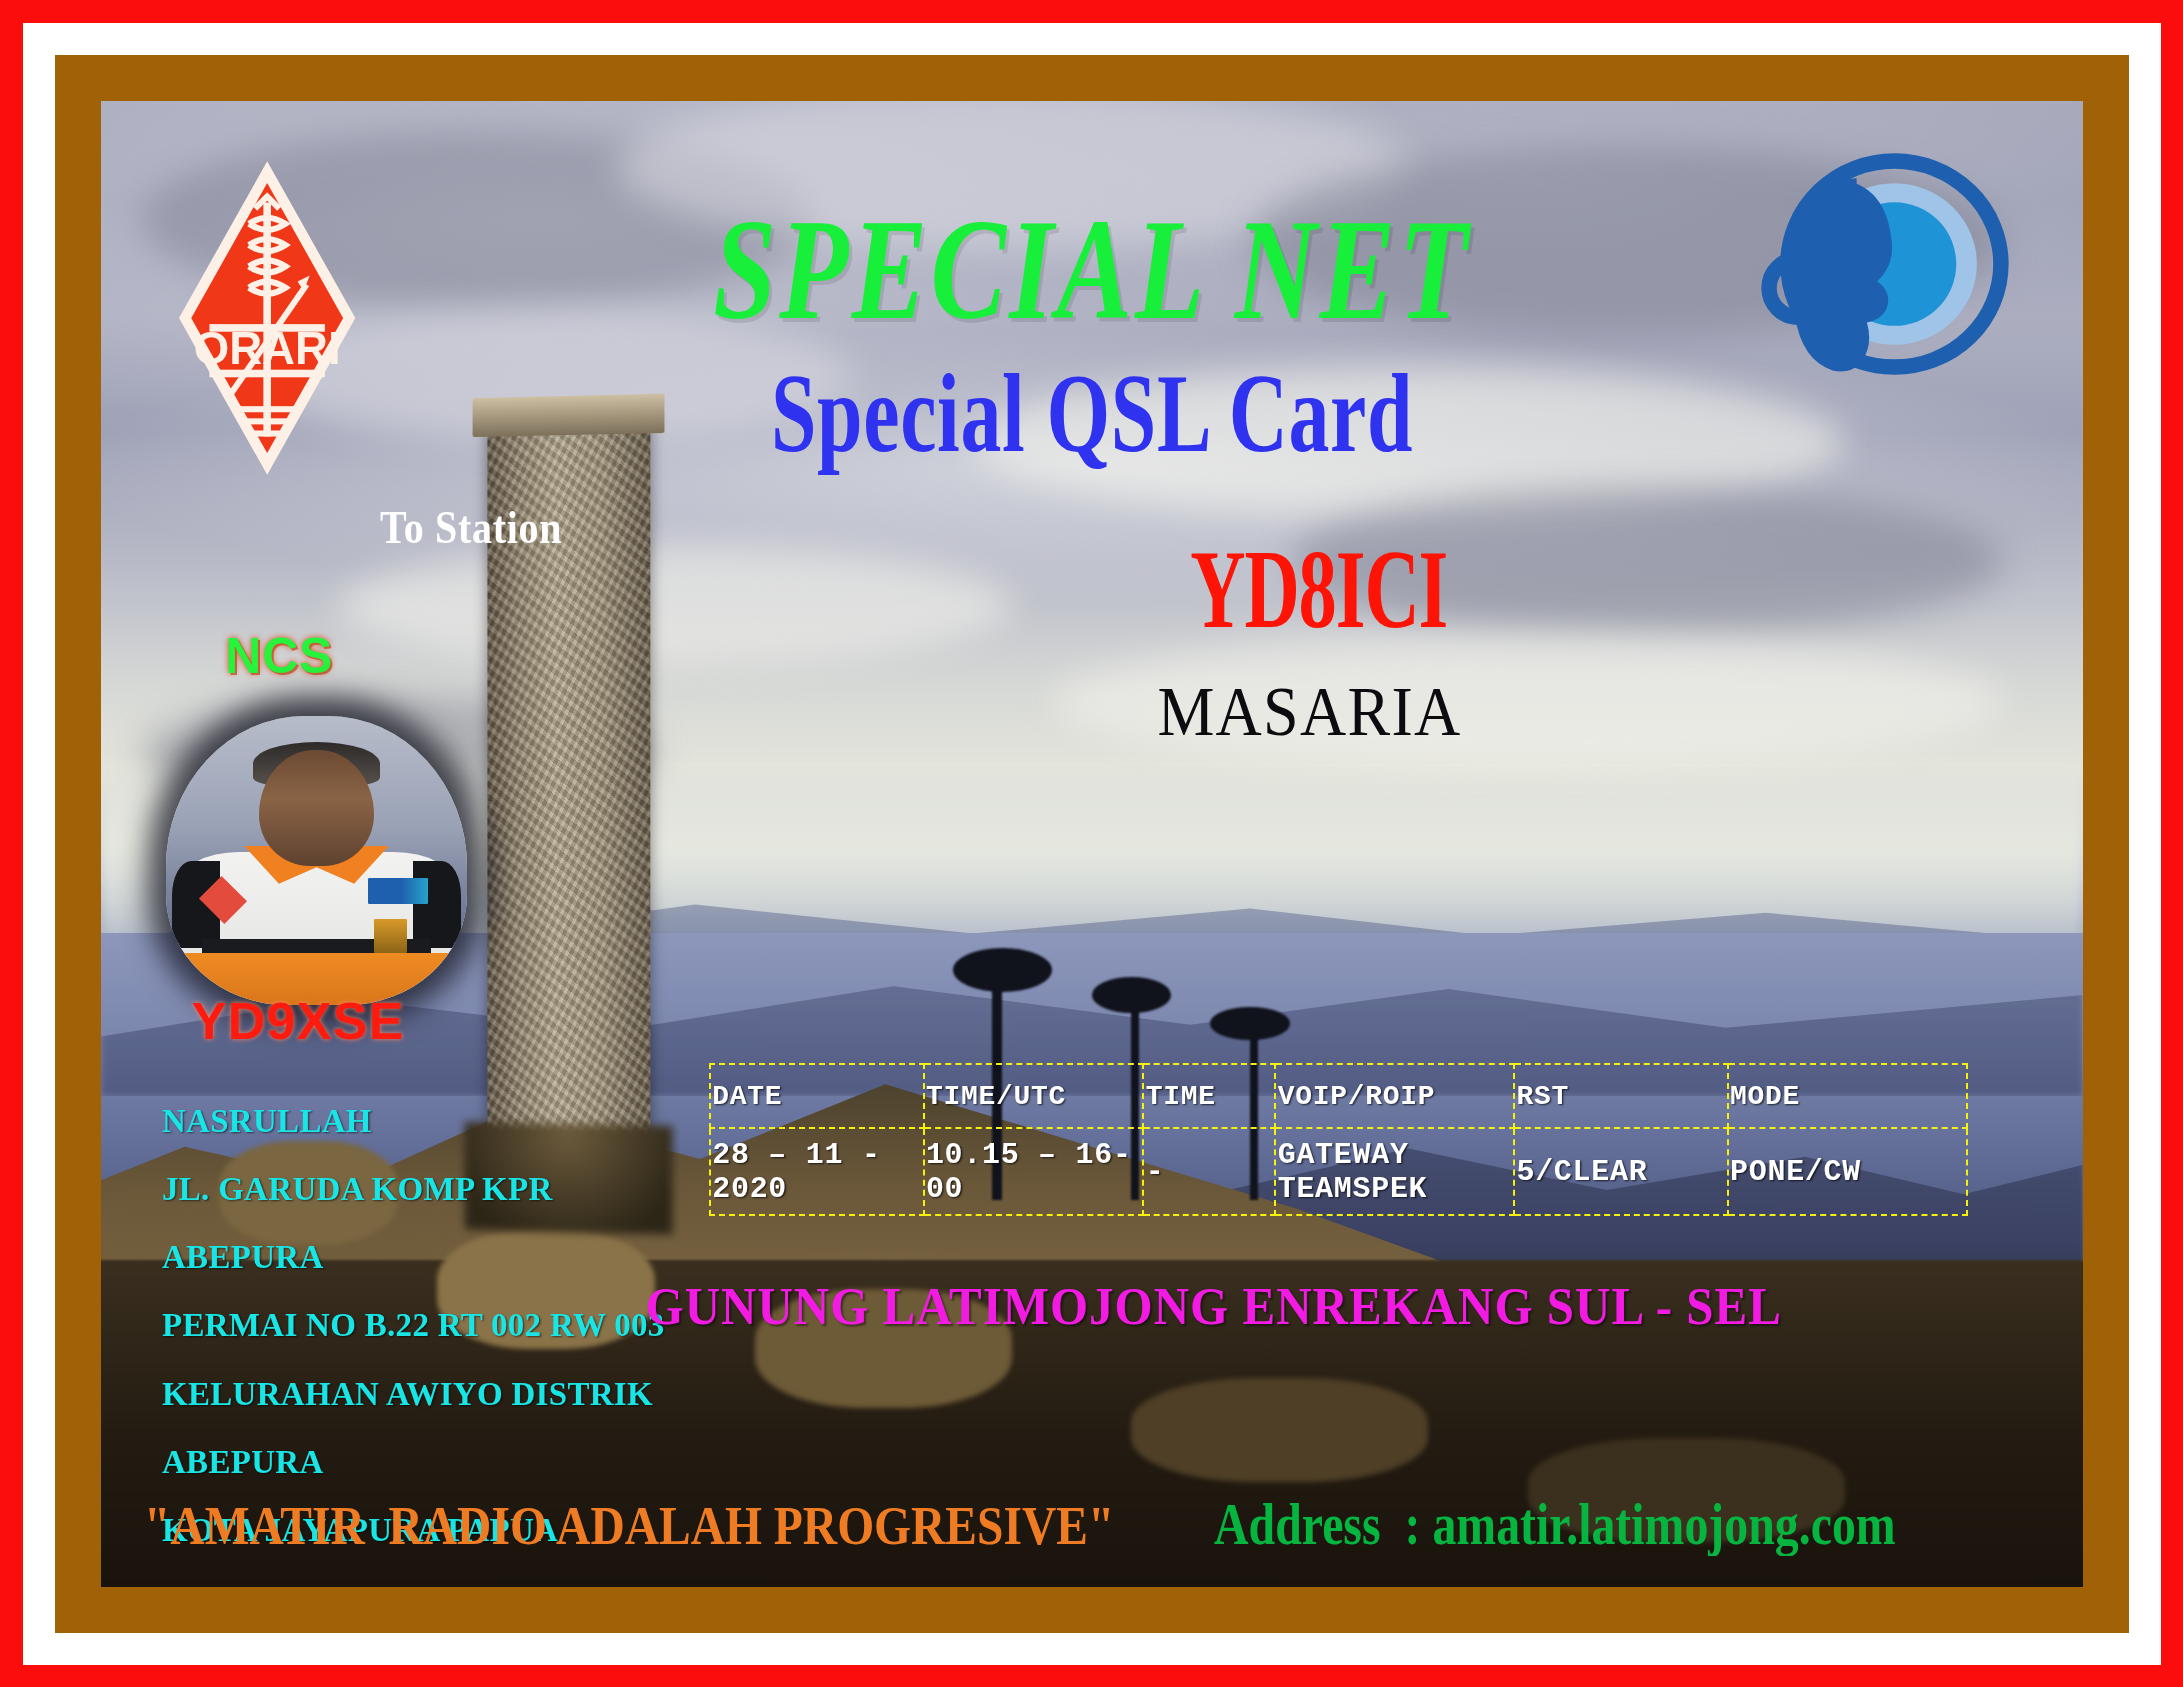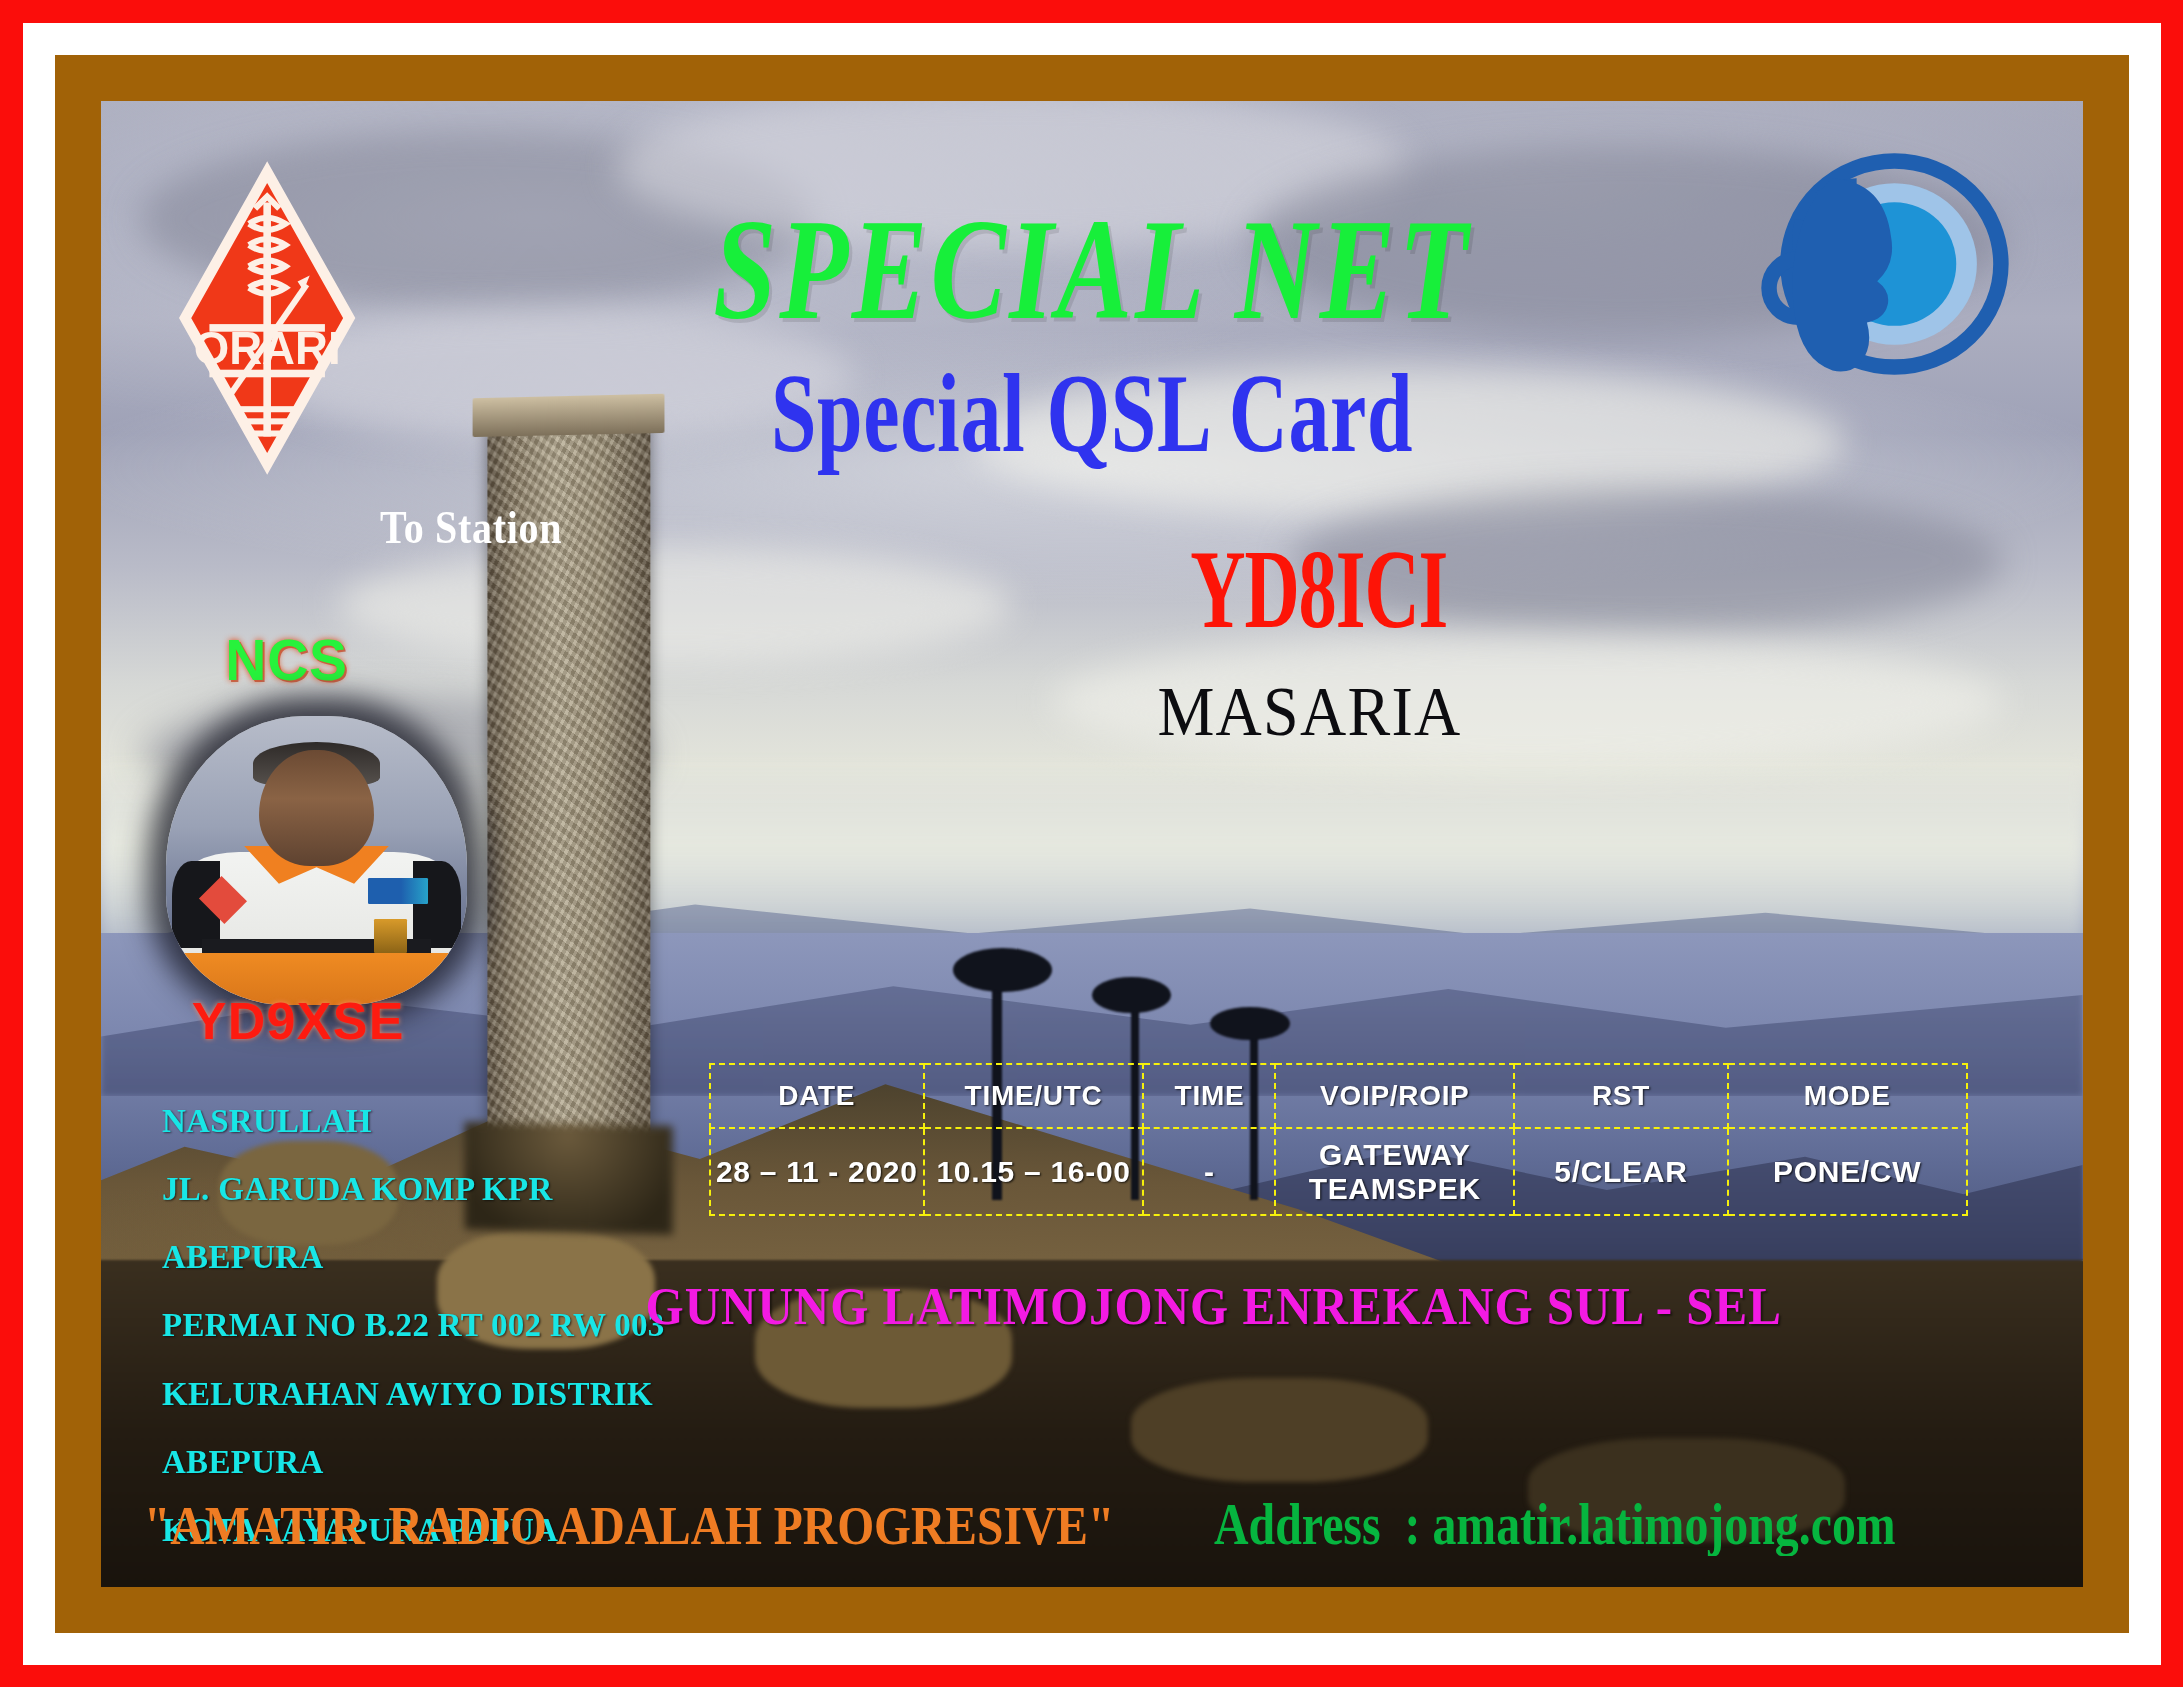--- a/index.html
+++ b/index.html
@@ -222,21 +222,21 @@
   }
   .ty-line1 { font-size: 48px; transform: scaleX(.94); }
   .ty-line2 { font-size: 48px; font-style: italic; margin-top: 12px; transform: scaleX(.94); }
   .ty-line3 { font-size: 50px; margin-top: 12px; transform: scaleX(.94); }
 
   
   #ncs-label {
     left: 6.3%; top: 35.4%;
     font-family: "Liberation Sans", sans-serif;
     font-weight: 700;
-    font-size: 57px;
+    font-size: 50px;
     color: #27f23c;
     text-shadow: 0 0 6px #e24a18, 2px 2px 0 rgba(180,40,0,.6);
     letter-spacing: 0.7px;
   }
   #operator-photo {
     position: absolute;
     left: 3.3%; top: 41.4%;
     width: 15.2%; height: 19.5%;
     border-radius: 46% 46% 40% 40% / 52% 52% 38% 38%;
     overflow: hidden;
@@ -319,23 +319,22 @@
   #log-table {
     position: absolute;
     left: 30.7%; top: 64.8%;
     width: 63.5%; height: 10.3%;
     border-collapse: collapse;
     table-layout: fixed;
   }
   #log-table td {
     border: 2.6px dashed #f6f10b;
     color: #ffffff;
-    text-align: center;
     vertical-align: middle;
-    font-family: Liberation Sans, sans-serif;
+    font-family: Liberation Mono, monospace;
     font-weight: 700;
     letter-spacing: 0.7px;
     padding: 1.3px;
     text-shadow: 1.3px 1.3px 2px rgba(0,0,0,.7);
   }
   #log-table .thead td { font-size: 28px; height: 42%; }
   #log-table .trow  td { font-size: 30px; }
   #log-table .c-date { width: 17%; }
   #log-table .c-time { width: 17.5%; }
   #log-table .c-freq { width: 10.5%; }

